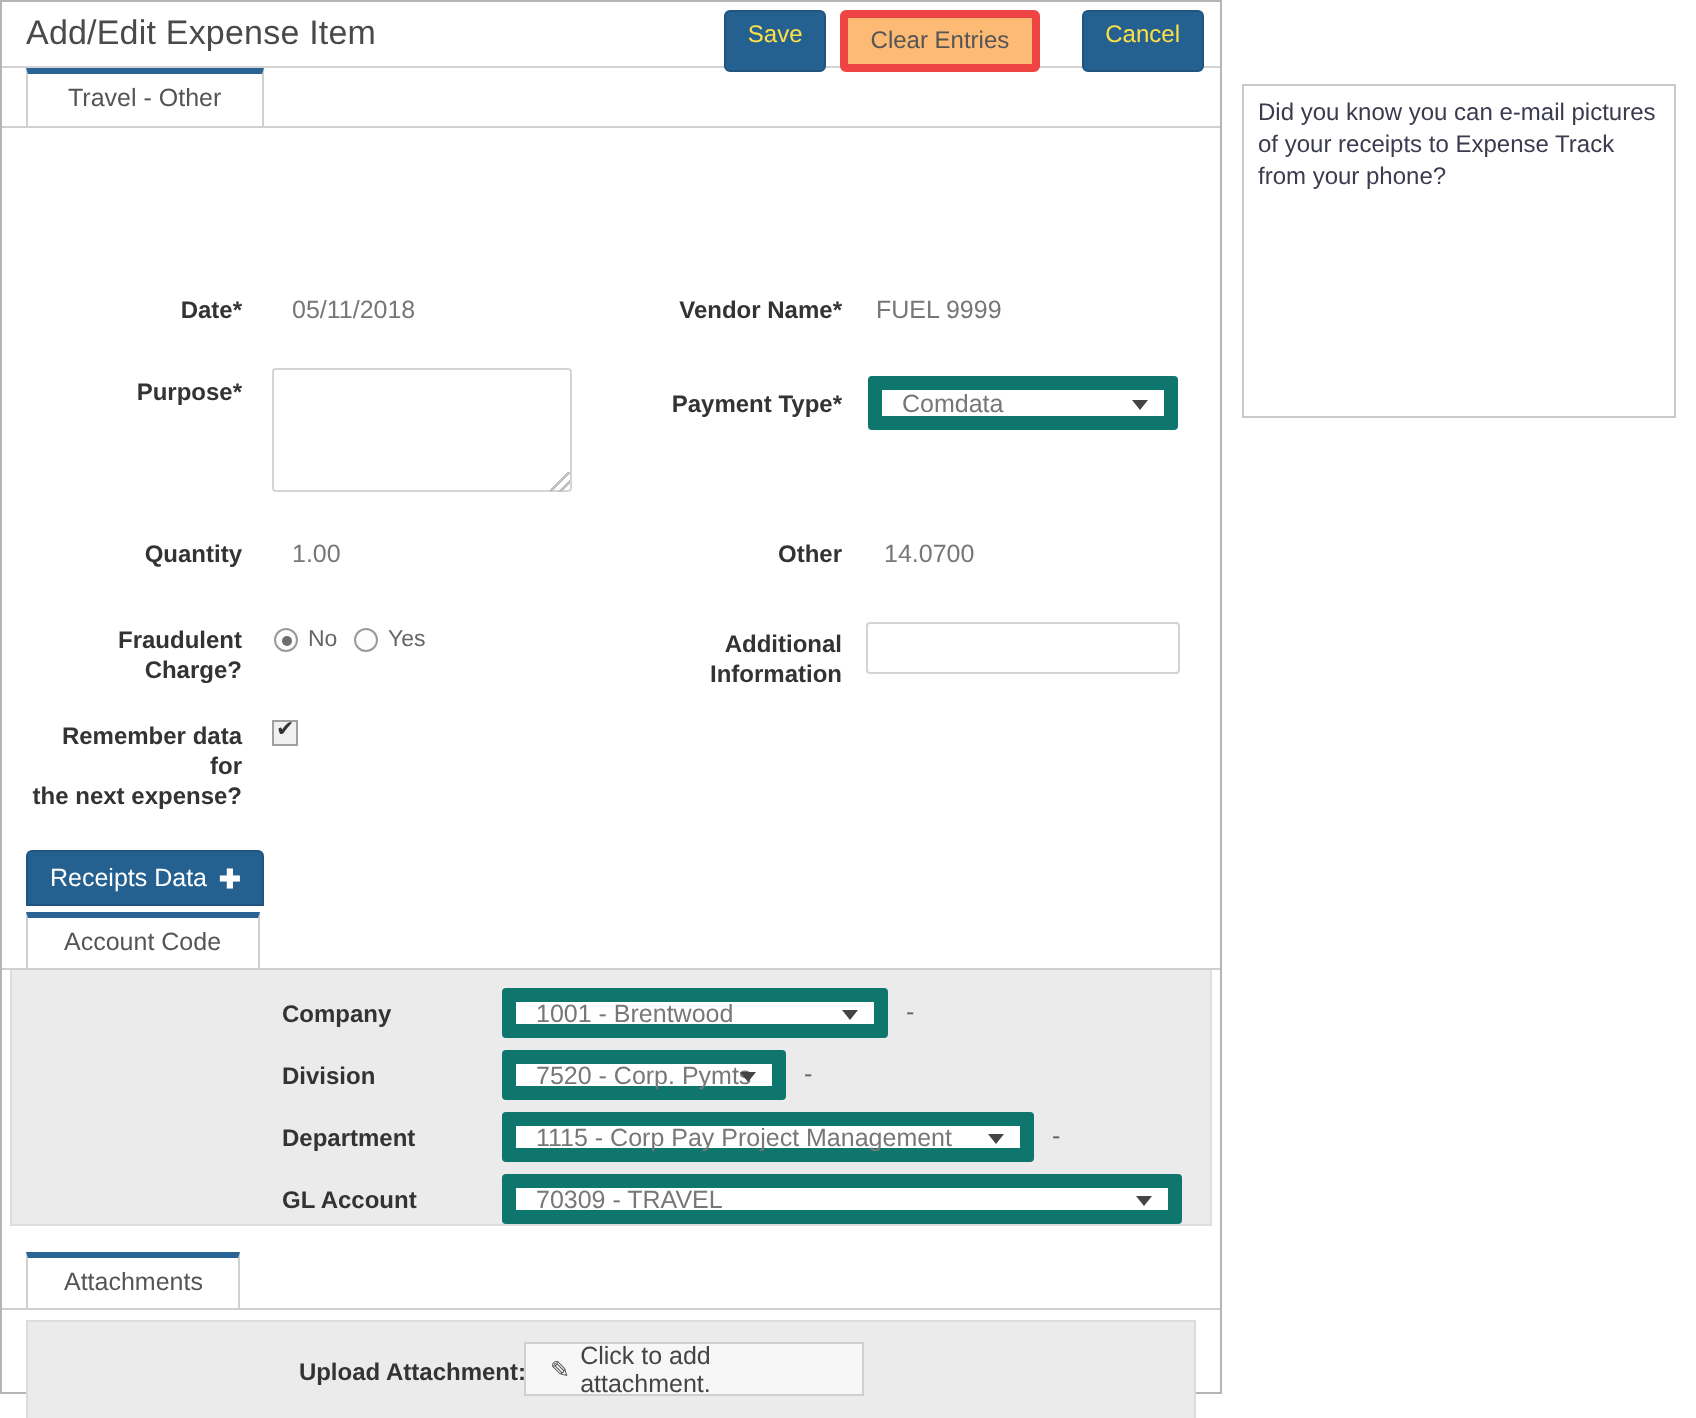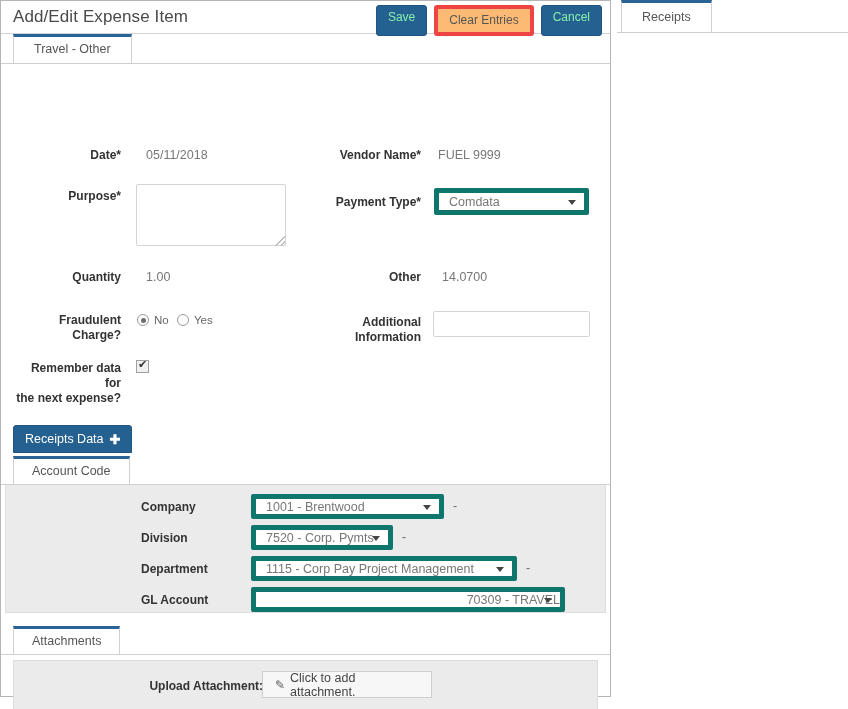--- a/index.html
+++ b/index.html
@@ -58,21 +58,22 @@
     border-radius: 3px;
     padding: 5px 11px 6px 11px;
     cursor: pointer;
     line-height: 1;
     box-sizing: border-box;
     white-space: nowrap;
   }
   .btn-primary {
     background: #246090;
     border: 1px solid #1f5580;
-    color: #86efac;
+    color: #fde047;
+    margin-left: 14px;
   }
   .btn-default {
     background: #fdba74;
     border: 4px solid #ef4444;
     color: #555555;
   }
 
   
   .tab-strip {
     position: relative;
@@ -128,21 +129,21 @@
     width: 10px;
     height: 10px;
     background:
       linear-gradient(135deg, transparent 45%, #c0c0c0 45%, #c0c0c0 55%, transparent 55%),
       linear-gradient(135deg, transparent 70%, #c0c0c0 70%, #c0c0c0 80%, transparent 80%);
   }
 
   .sel {
     position: absolute;
     background: #ffffff;
-    border: 5px solid #0f766e;
+    border: 7px solid #0f766e;
     box-sizing: border-box;
     border-radius: 2px;
     font-size: 12.5px;
     color: #777777;
     padding-left: 10px;
     display: flex;
     align-items: center;
     cursor: pointer;
   }
   .sel .caret {
@@ -415,21 +416,21 @@
           <div class="dash" style="left:396px; top:45px;">-</div>
 
           <div class="lbl" style="left:135px; top:77px; width:105px; text-align:left;">Department</div>
           <div class="sel" style="left:245px; top:71px; width:266px; height:25px;">
             <span>1115 - Corp Pay Project Management</span>
             <span class="caret"></span>
           </div>
           <div class="dash" style="left:520px; top:76px;">-</div>
 
           <div class="lbl" style="left:135px; top:108px; width:105px; text-align:left;">GL Account</div>
-          <div class="sel" style="left:245px; top:102px; width:314px; height:25px;justify-content:flex-end;">
+          <div class="sel" style="left:245px; top:102px; width:340px; height:25px;">
             <span>70309 - TRAVEL</span>
             <span class="caret"></span>
           </div>
         </div>
       </div>
 
       <div class="section" style="left:0; top:562px;">
         <div class="section-tabstrip">
           <div class="section-tab">Attachments</div>
         </div>
@@ -439,18 +440,18 @@
             <span class="clip-icon">✎</span>
             <span>Click to add attachment.</span>
           </div>
         </div>
       </div>
 
     </div>
   </div>
 
   <div id="receipts-panel">
-    <div class="rc-tabstrip">
-      <div class="rc-tab">Receipts</div>
+    <div class="rc-box">
+      <span>Did you know you can e-mail pictures of your receipts to Expense Track from your phone?</span>
     </div>
   </div>
 
 </div>
 
 </body></html>

